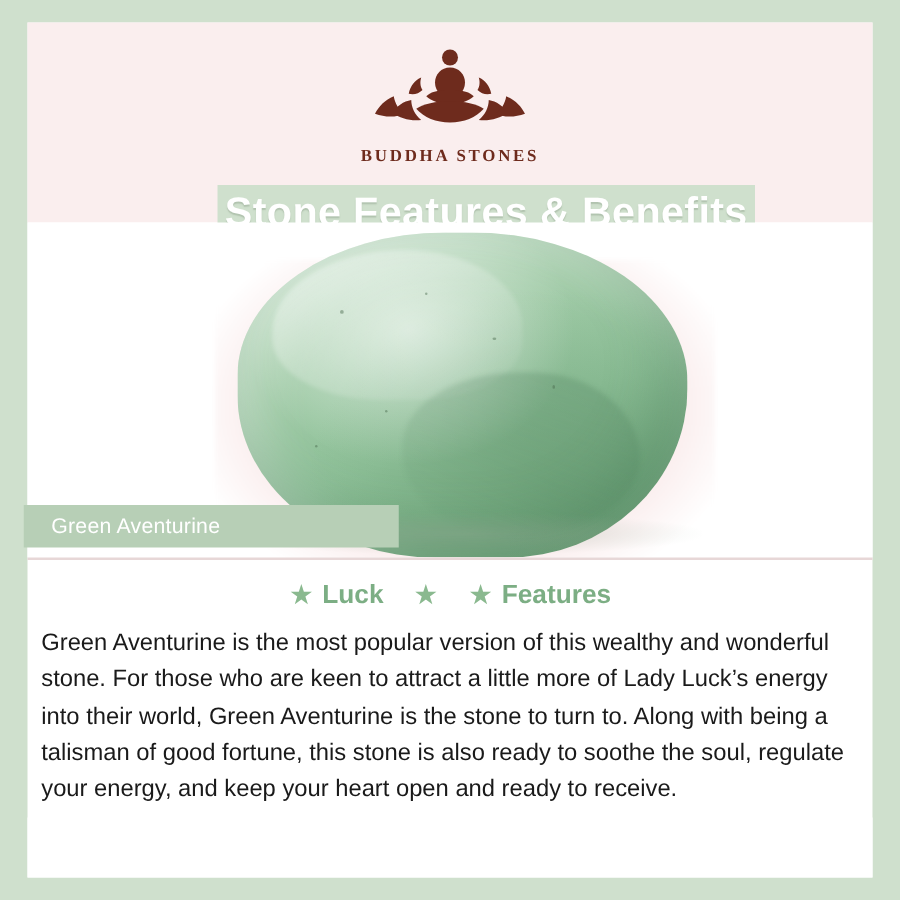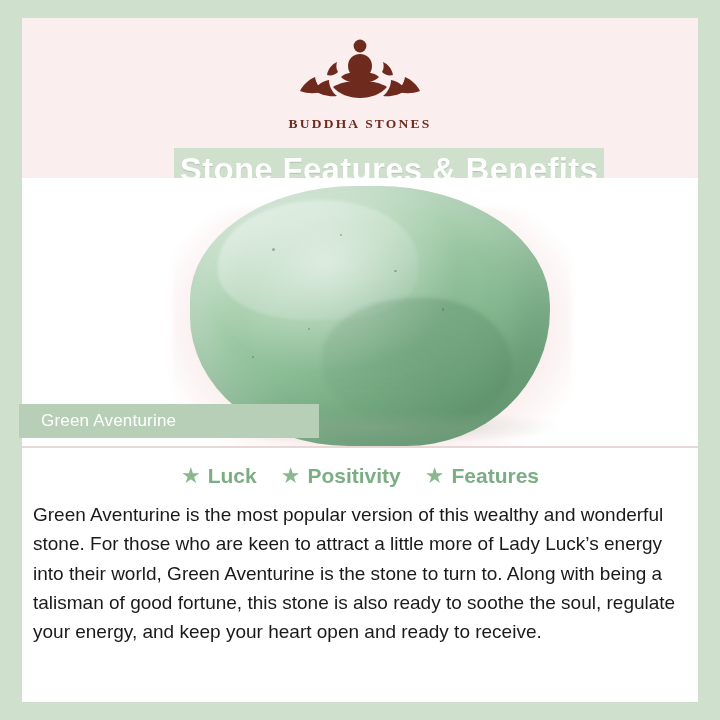--- a/index.html
+++ b/index.html
@@ -304,21 +304,20 @@
 
   <div class="photo-divider"></div>
 
   <div class="benefits">
     <div class="benefit">
       <span class="star">★</span>
       <span class="benefit-label">Luck</span>
     </div>
     <div class="benefit">
       <span class="star">★</span>
-      <span class="benefit-label">Positivity</span>
     </div>
     <div class="benefit">
       <span class="star">★</span>
       <span class="benefit-label">Features</span>
     </div>
   </div>
 
   <div class="body-text">Green Aventurine is the most popular version of this wealthy and wonderful stone. For those who are keen to attract a little more of Lady Luck’s energy into their world, Green Aventurine is the stone to turn to. Along with being a talisman of good fortune, this stone is also ready to soothe the soul, regulate your energy, and keep your heart open and ready to receive.</div>
 
   <div class="bottom-space"></div>

